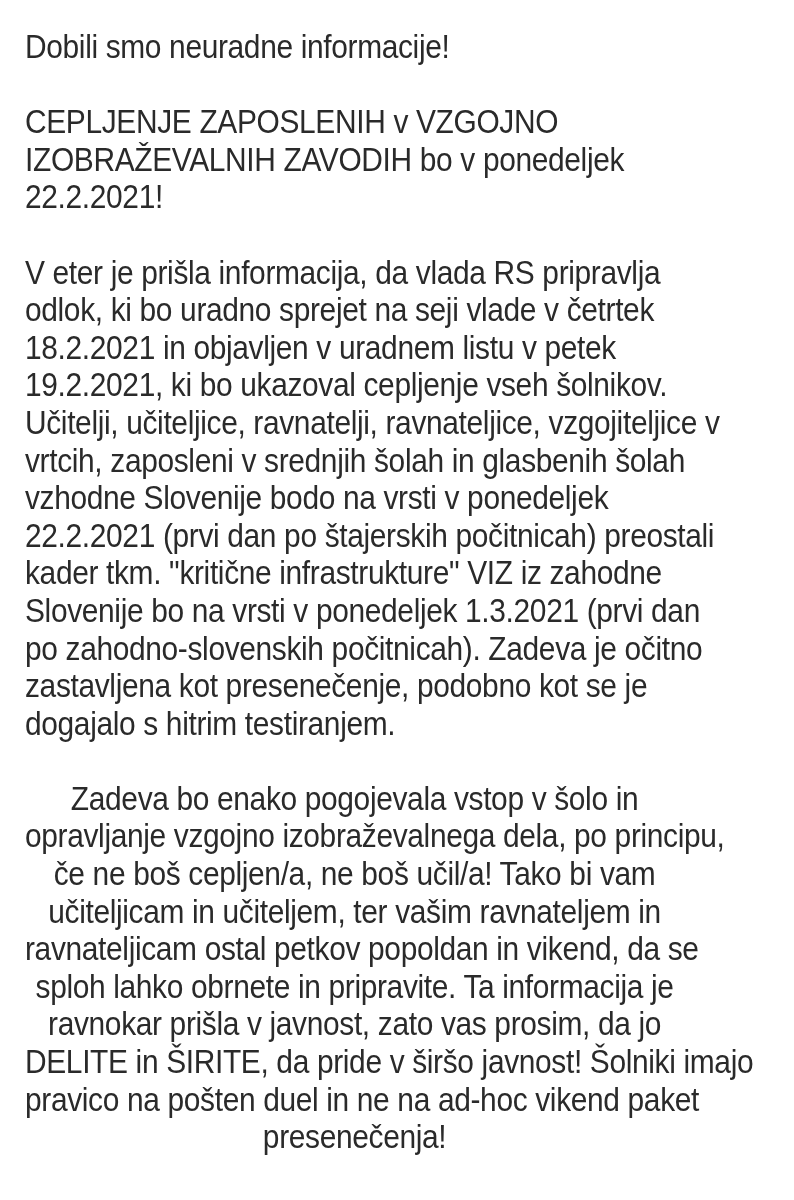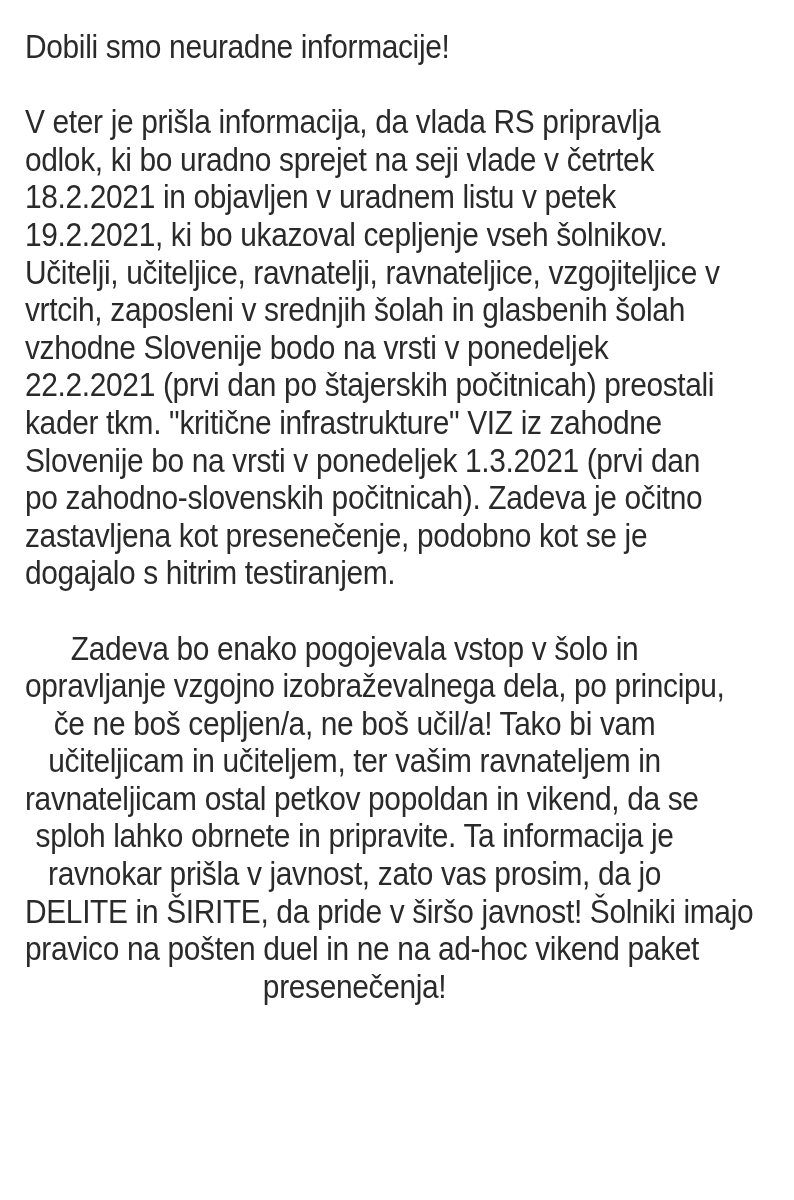--- a/index.html
+++ b/index.html
@@ -37,20 +37,25 @@
 </style>
 </head>
 <body>
 
 <div class="page">
 
   <div class="paragraph">
     <div class="line">Dobili smo neuradne informacije!</div>
   </div>
 
+  <div class="paragraph">
+    <div class="line">CEPLJENJE ZAPOSLENIH v VZGOJNO</div>
+    <div class="line">IZOBRAŽEVALNIH ZAVODIH bo v ponedeljek</div>
+    <div class="line">22.2.2021!</div>
+  </div>
 
   <div class="paragraph">
     <div class="line">V eter je prišla informacija, da vlada RS pripravlja</div>
     <div class="line">odlok, ki bo uradno sprejet na seji vlade v četrtek</div>
     <div class="line">18.2.2021 in objavljen v uradnem listu v petek</div>
     <div class="line">19.2.2021, ki bo ukazoval cepljenje vseh šolnikov.</div>
     <div class="line">Učitelji, učiteljice, ravnatelji, ravnateljice, vzgojiteljice v</div>
     <div class="line">vrtcih, zaposleni v srednjih šolah in glasbenih šolah</div>
     <div class="line">vzhodne Slovenije bodo na vrsti v ponedeljek</div>
     <div class="line">22.2.2021 (prvi dan po štajerskih počitnicah) preostali</div>

